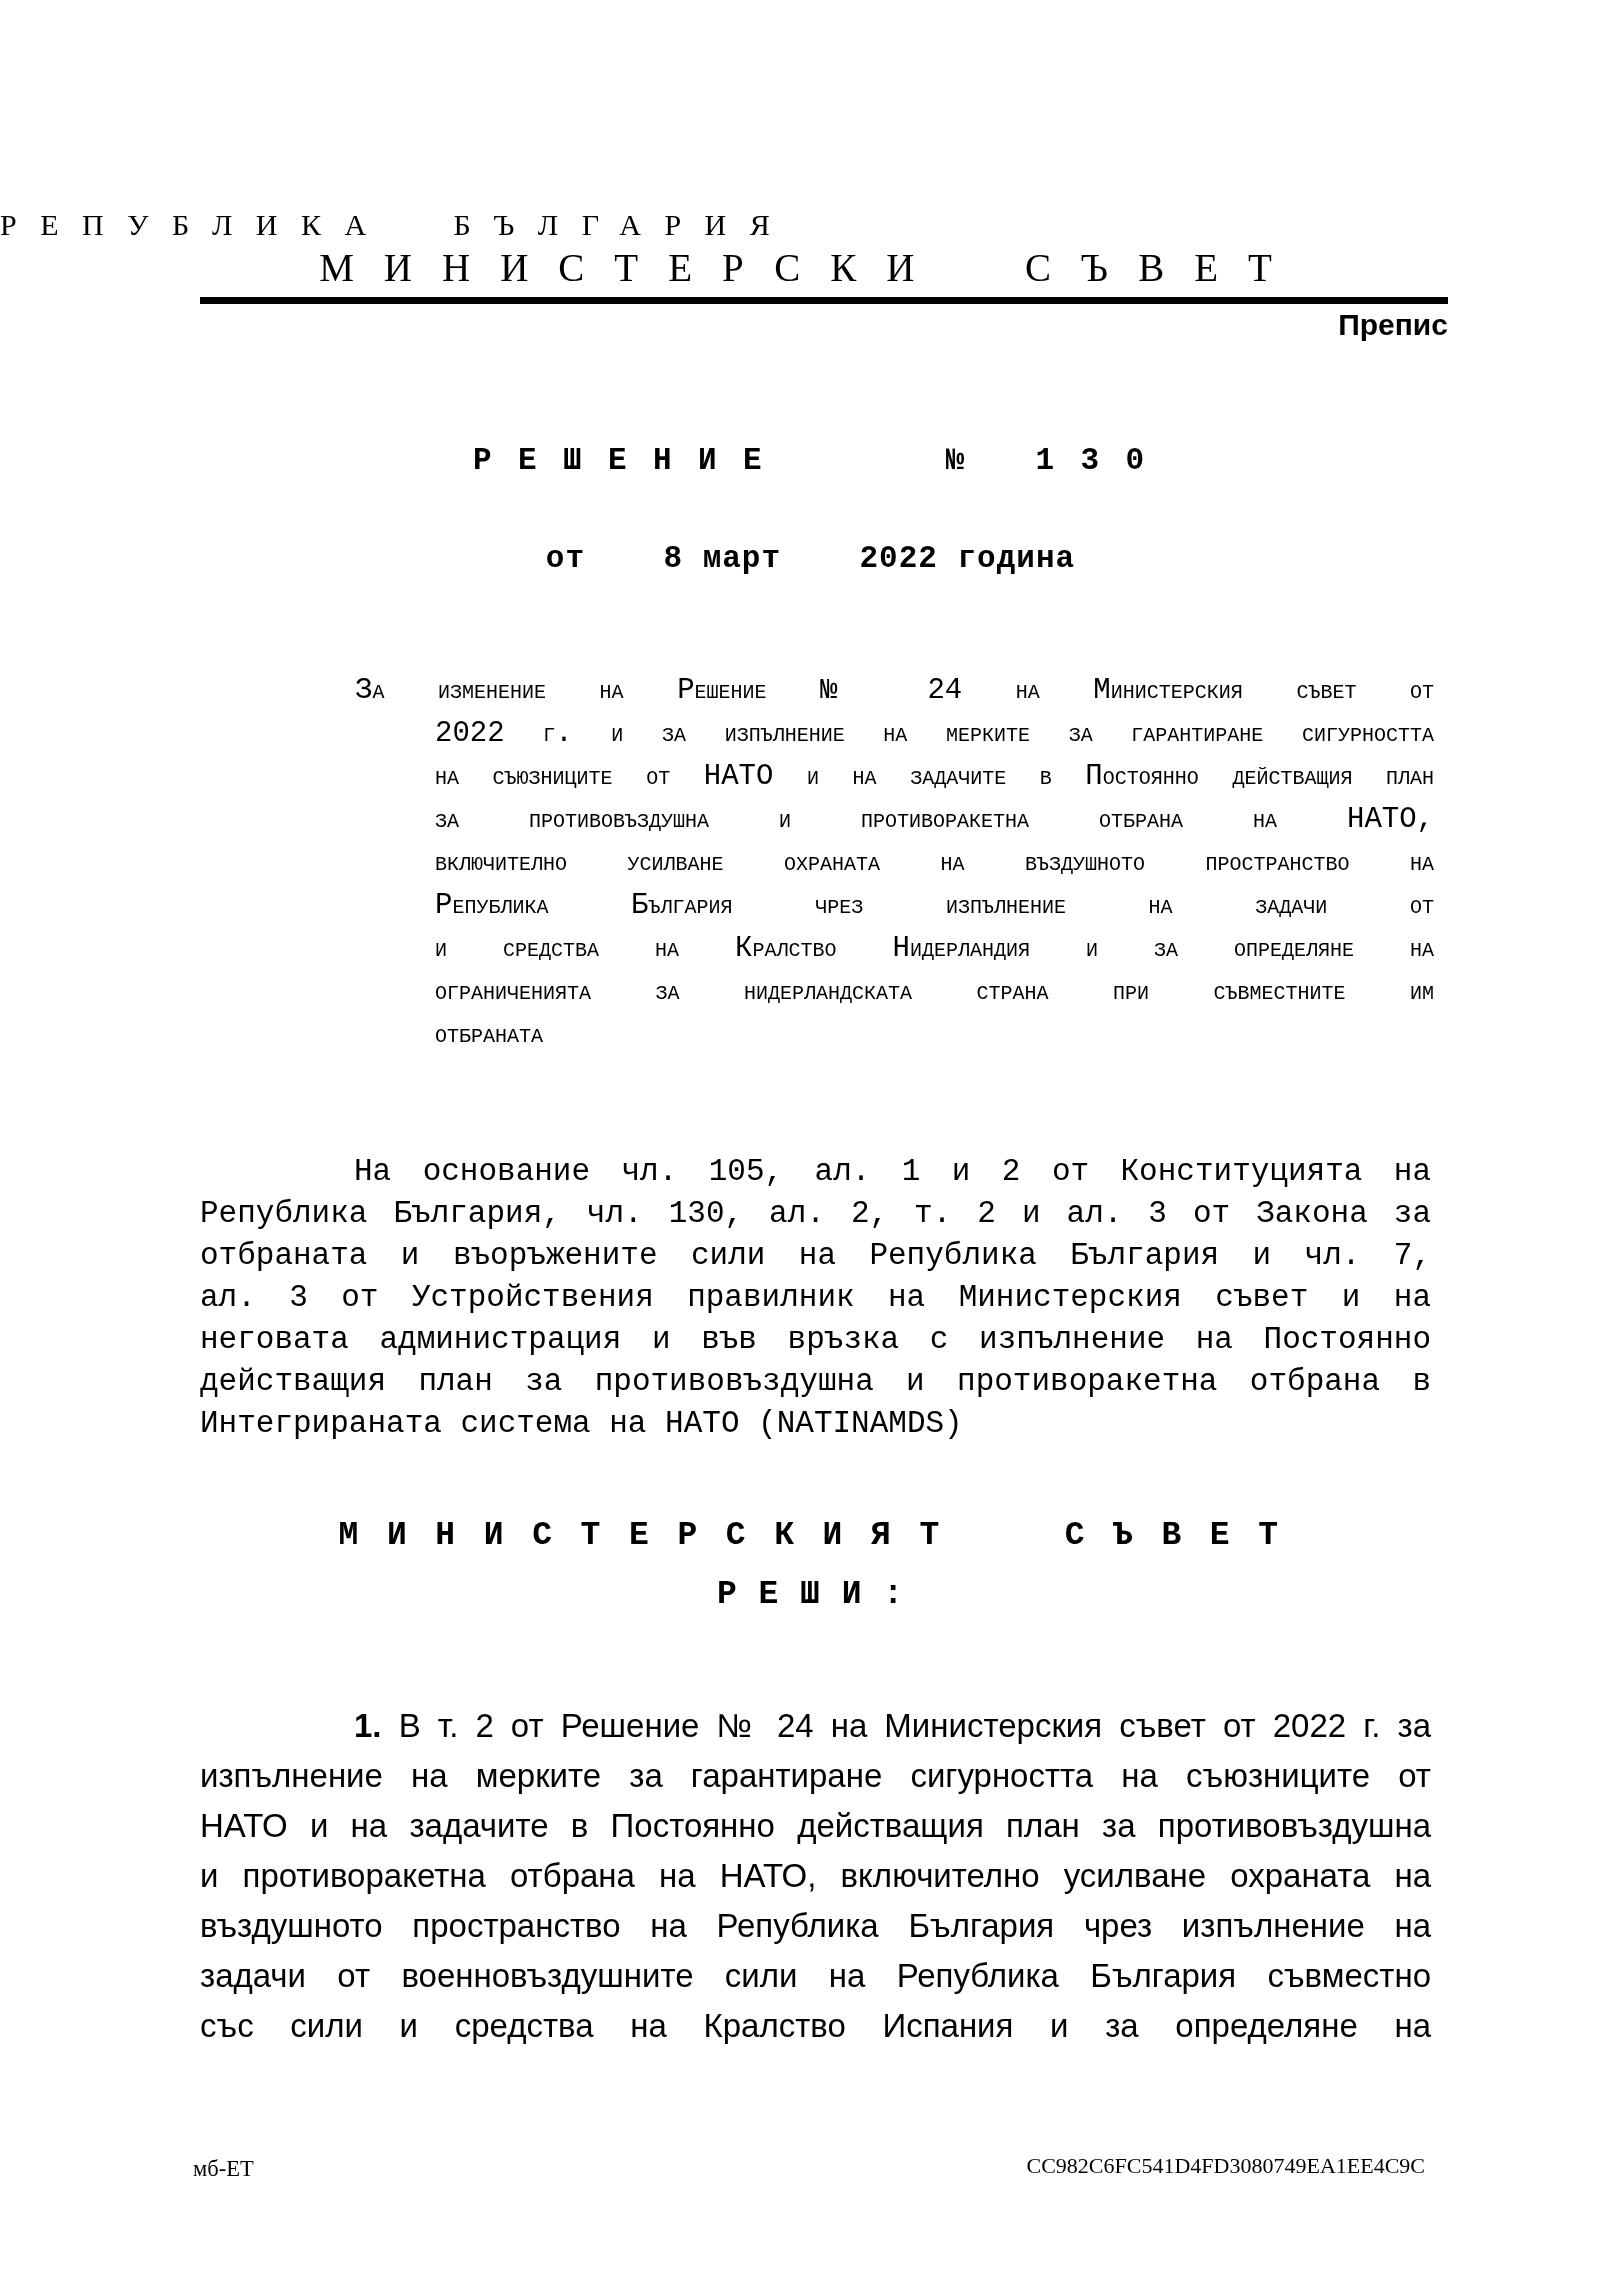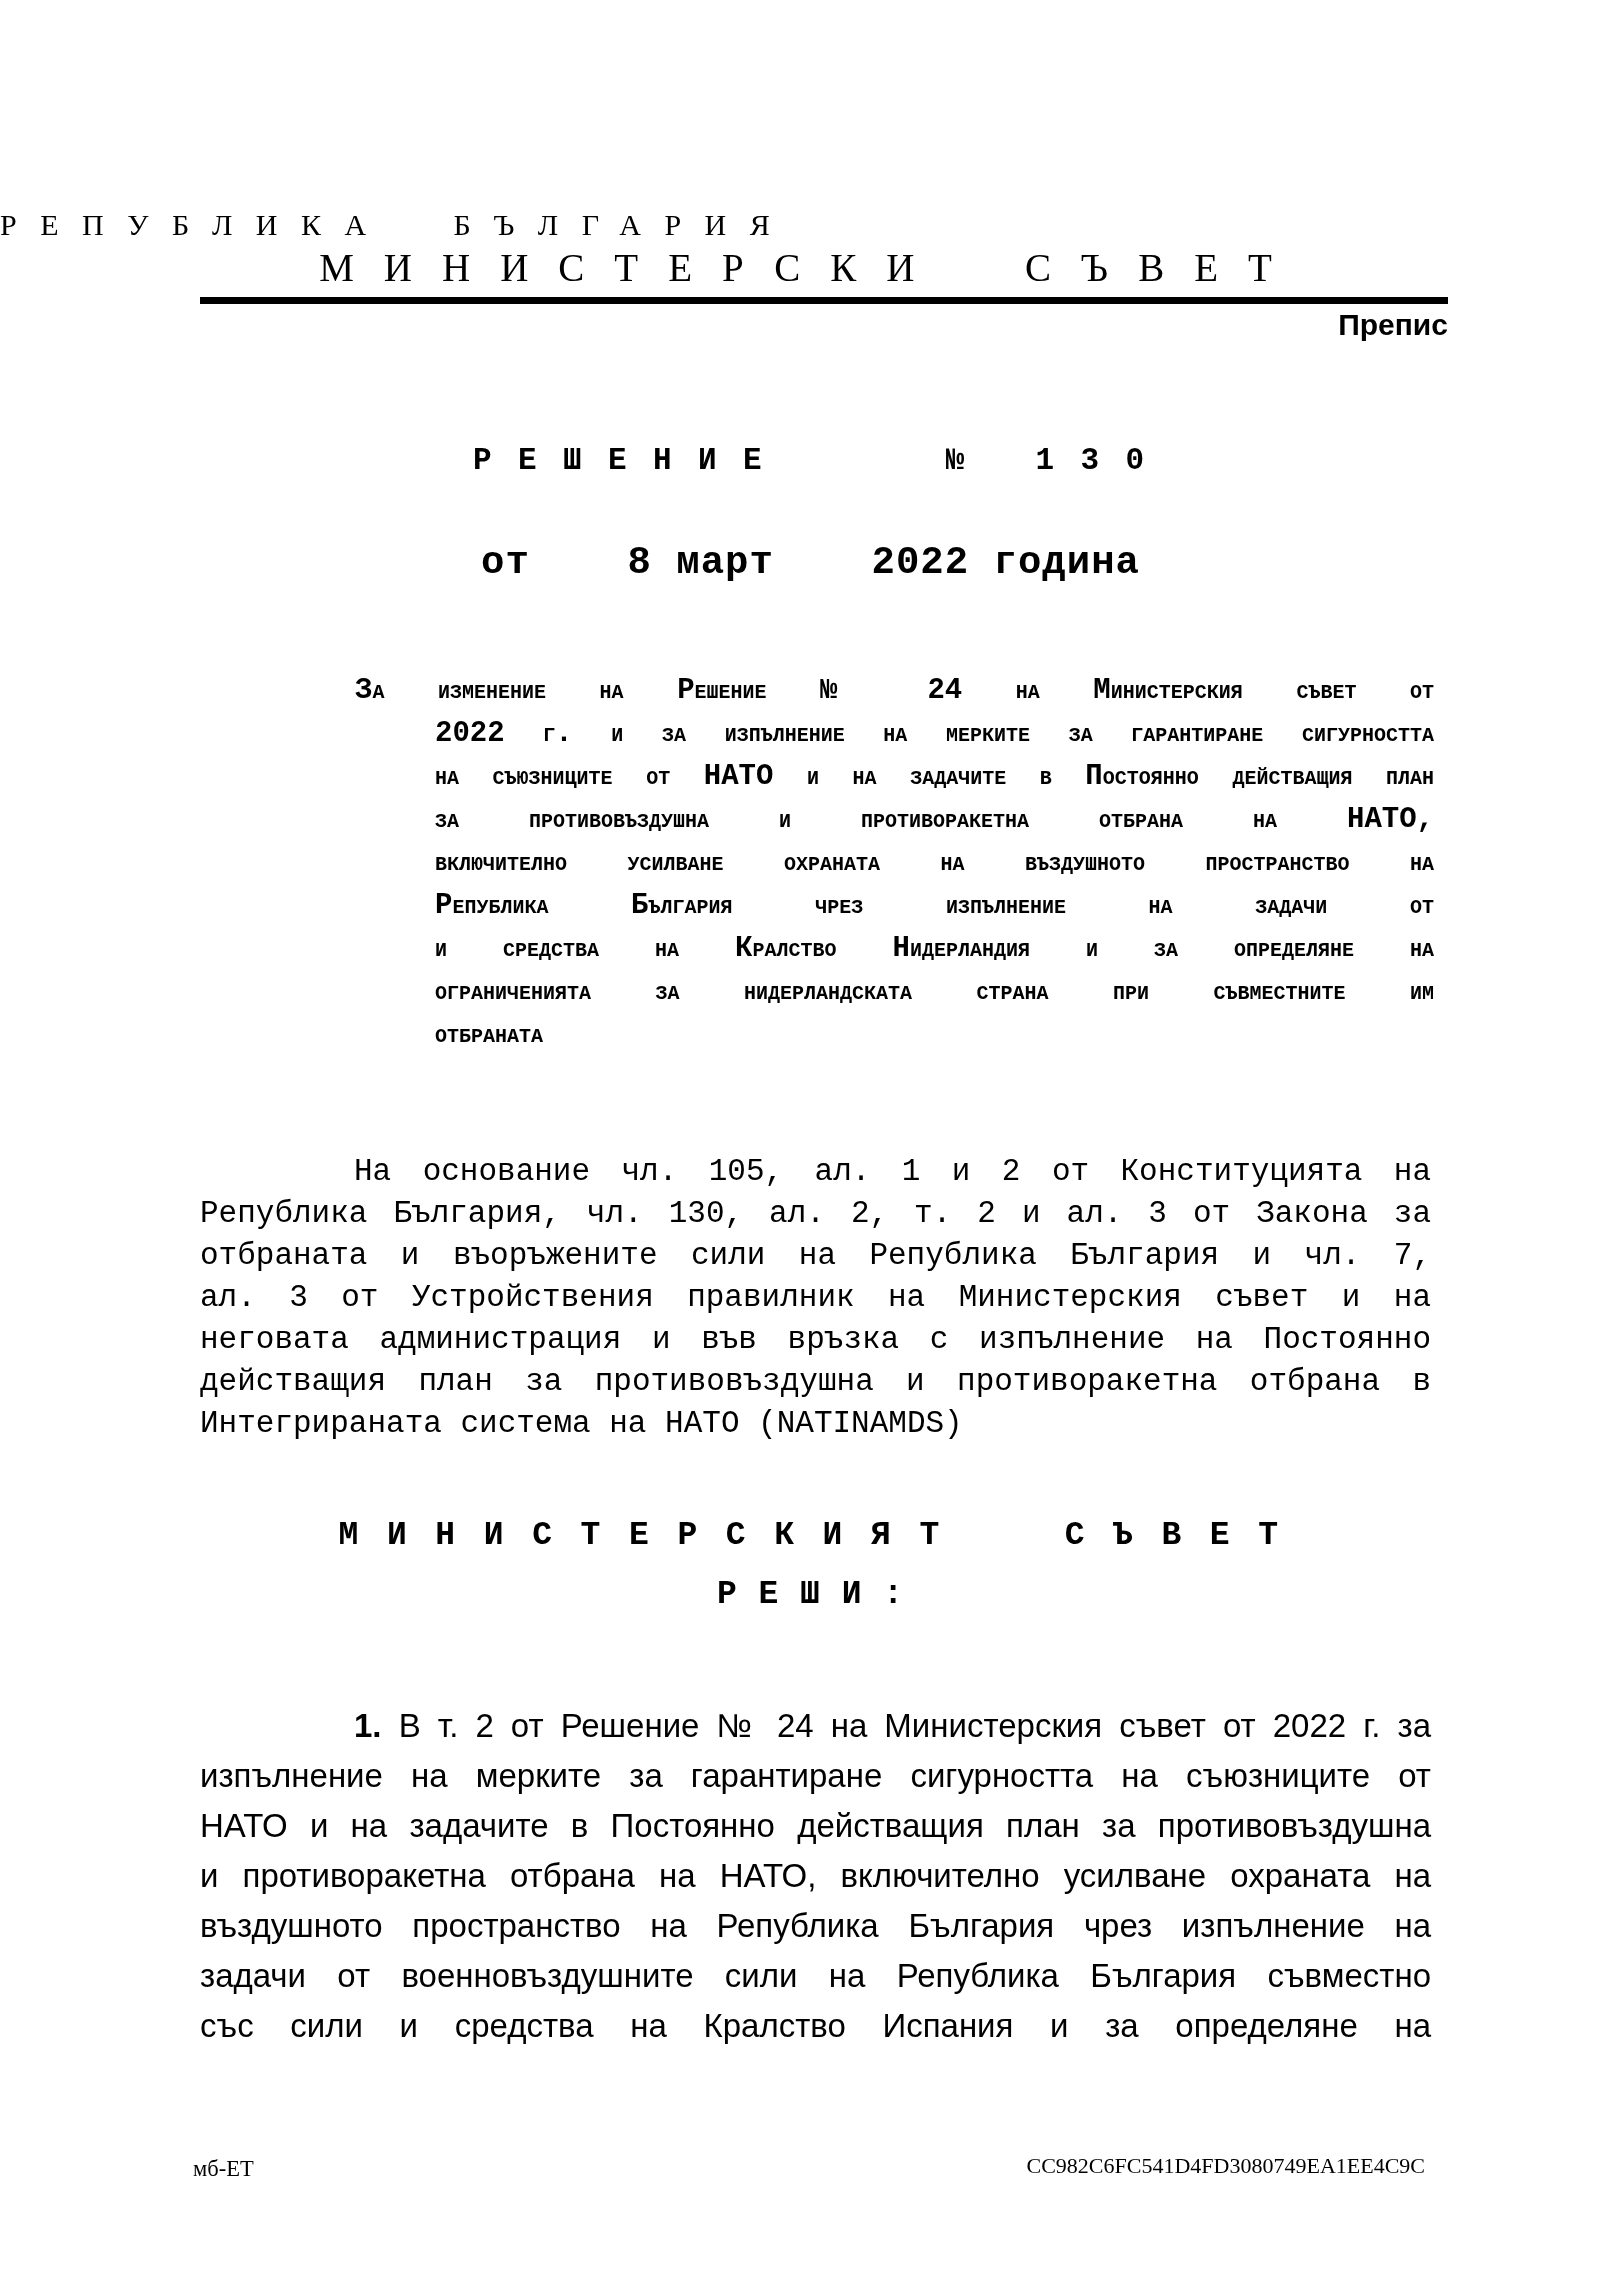--- a/index.html
+++ b/index.html
@@ -37,29 +37,29 @@
   
   .decision-title {
     top: 443px; left: 0; right: 0; text-align: center;
     font-family: "Liberation Mono", monospace;
     font-size: 31px; font-weight: 700;
     letter-spacing: 3.9px; white-space: pre;
   }
   .decision-date {
     top: 541px; left: 0; right: 0; text-align: center;
     font-family: "Liberation Mono", monospace;
-    font-size: 39px; font-weight: 700;
+    font-size: 31px; font-weight: 700;
     letter-spacing: 1px; white-space: pre;
   }
 
   
   .subject {
     top: 669px; left: 200px; width: 1234px;
     font-family: "Liberation Mono", monospace;
-    font-size: 29px; font-weight: 700;
+    font-size: 29px; font-weight: 400;
     font-variant-caps: small-caps;
   }
   .subject .line {
     height: 43px; line-height: 43px;
     padding-left: 235px;
     text-align: justify; text-align-last: justify;
   }
   .subject .line.first { padding-left: 155px; }
   .subject .line.last  { text-align: left; text-align-last: left; }
 

